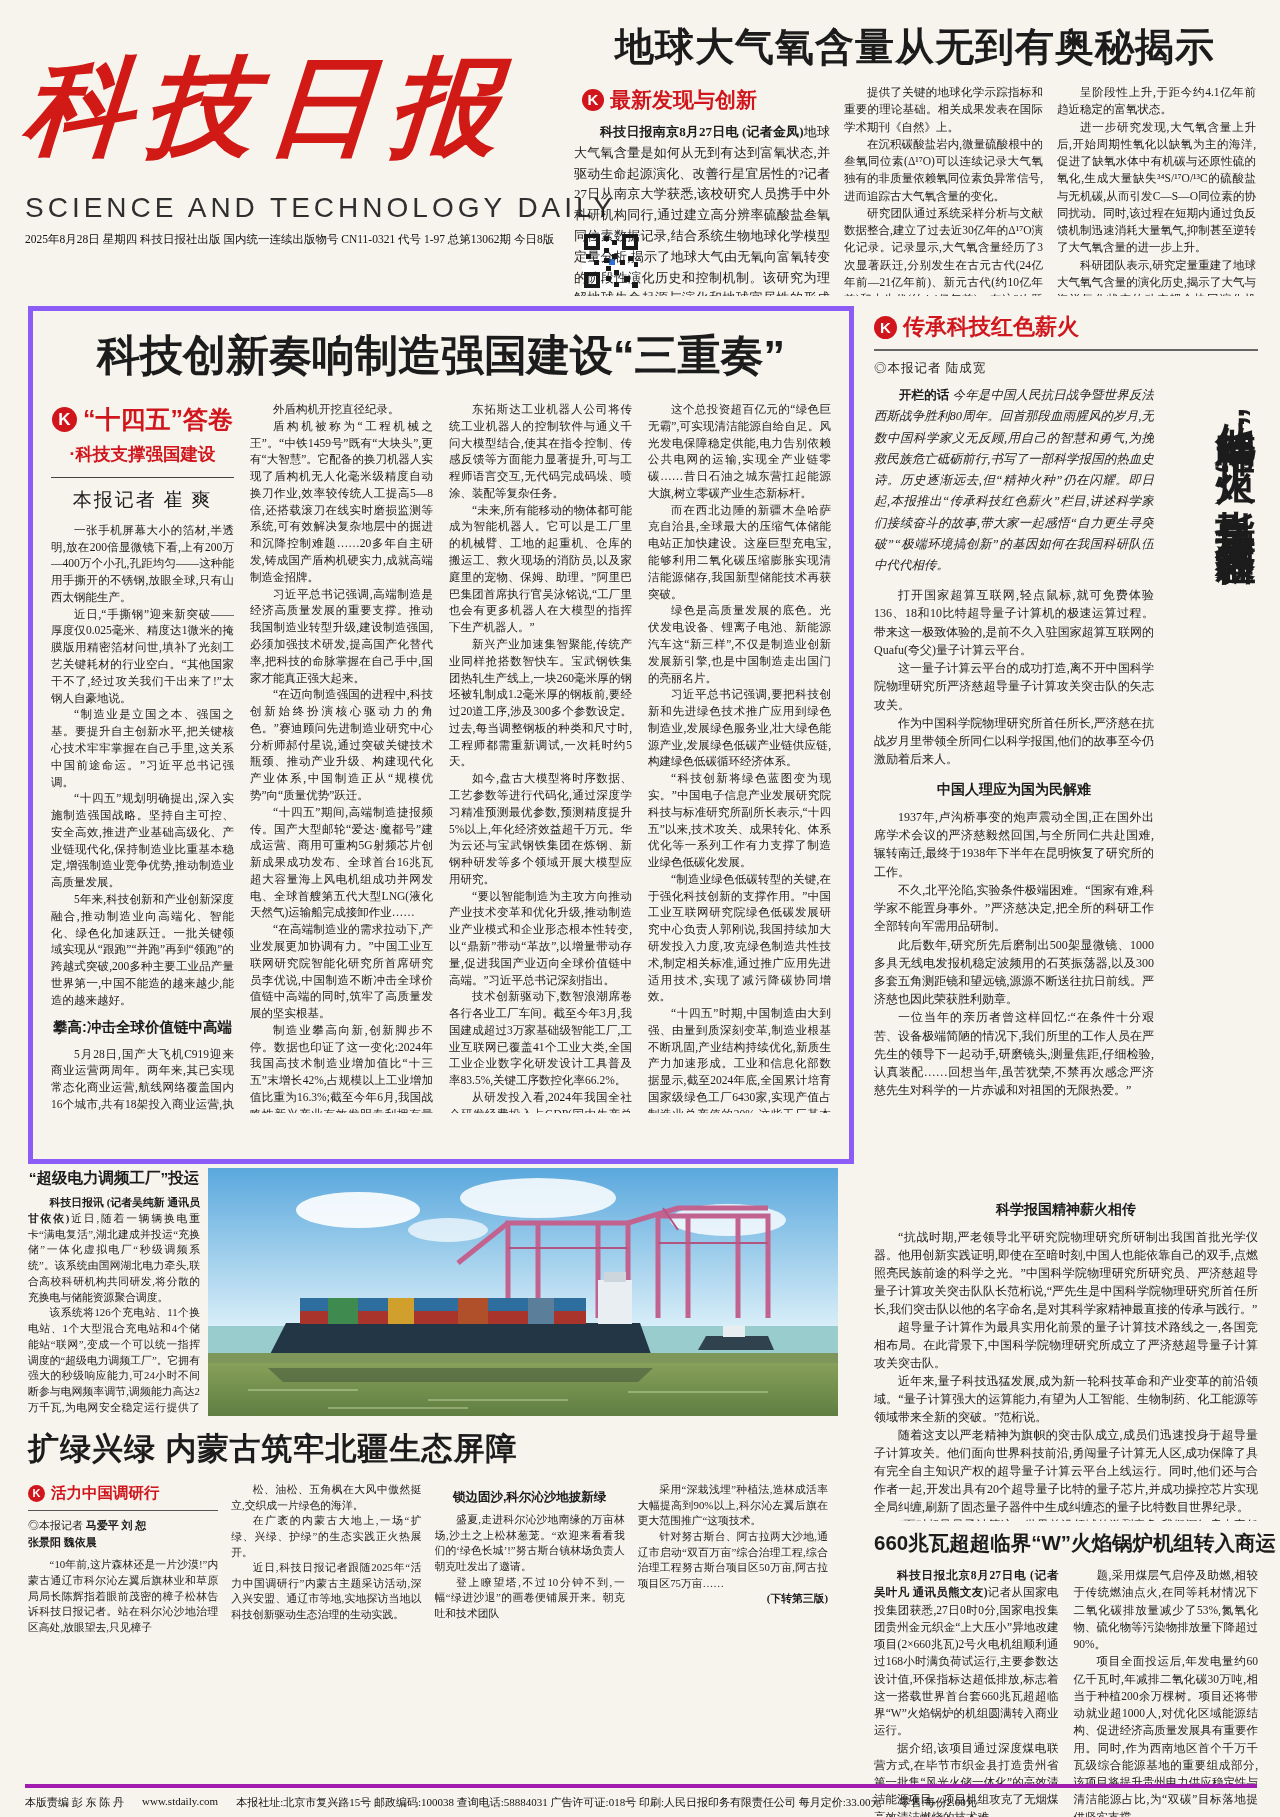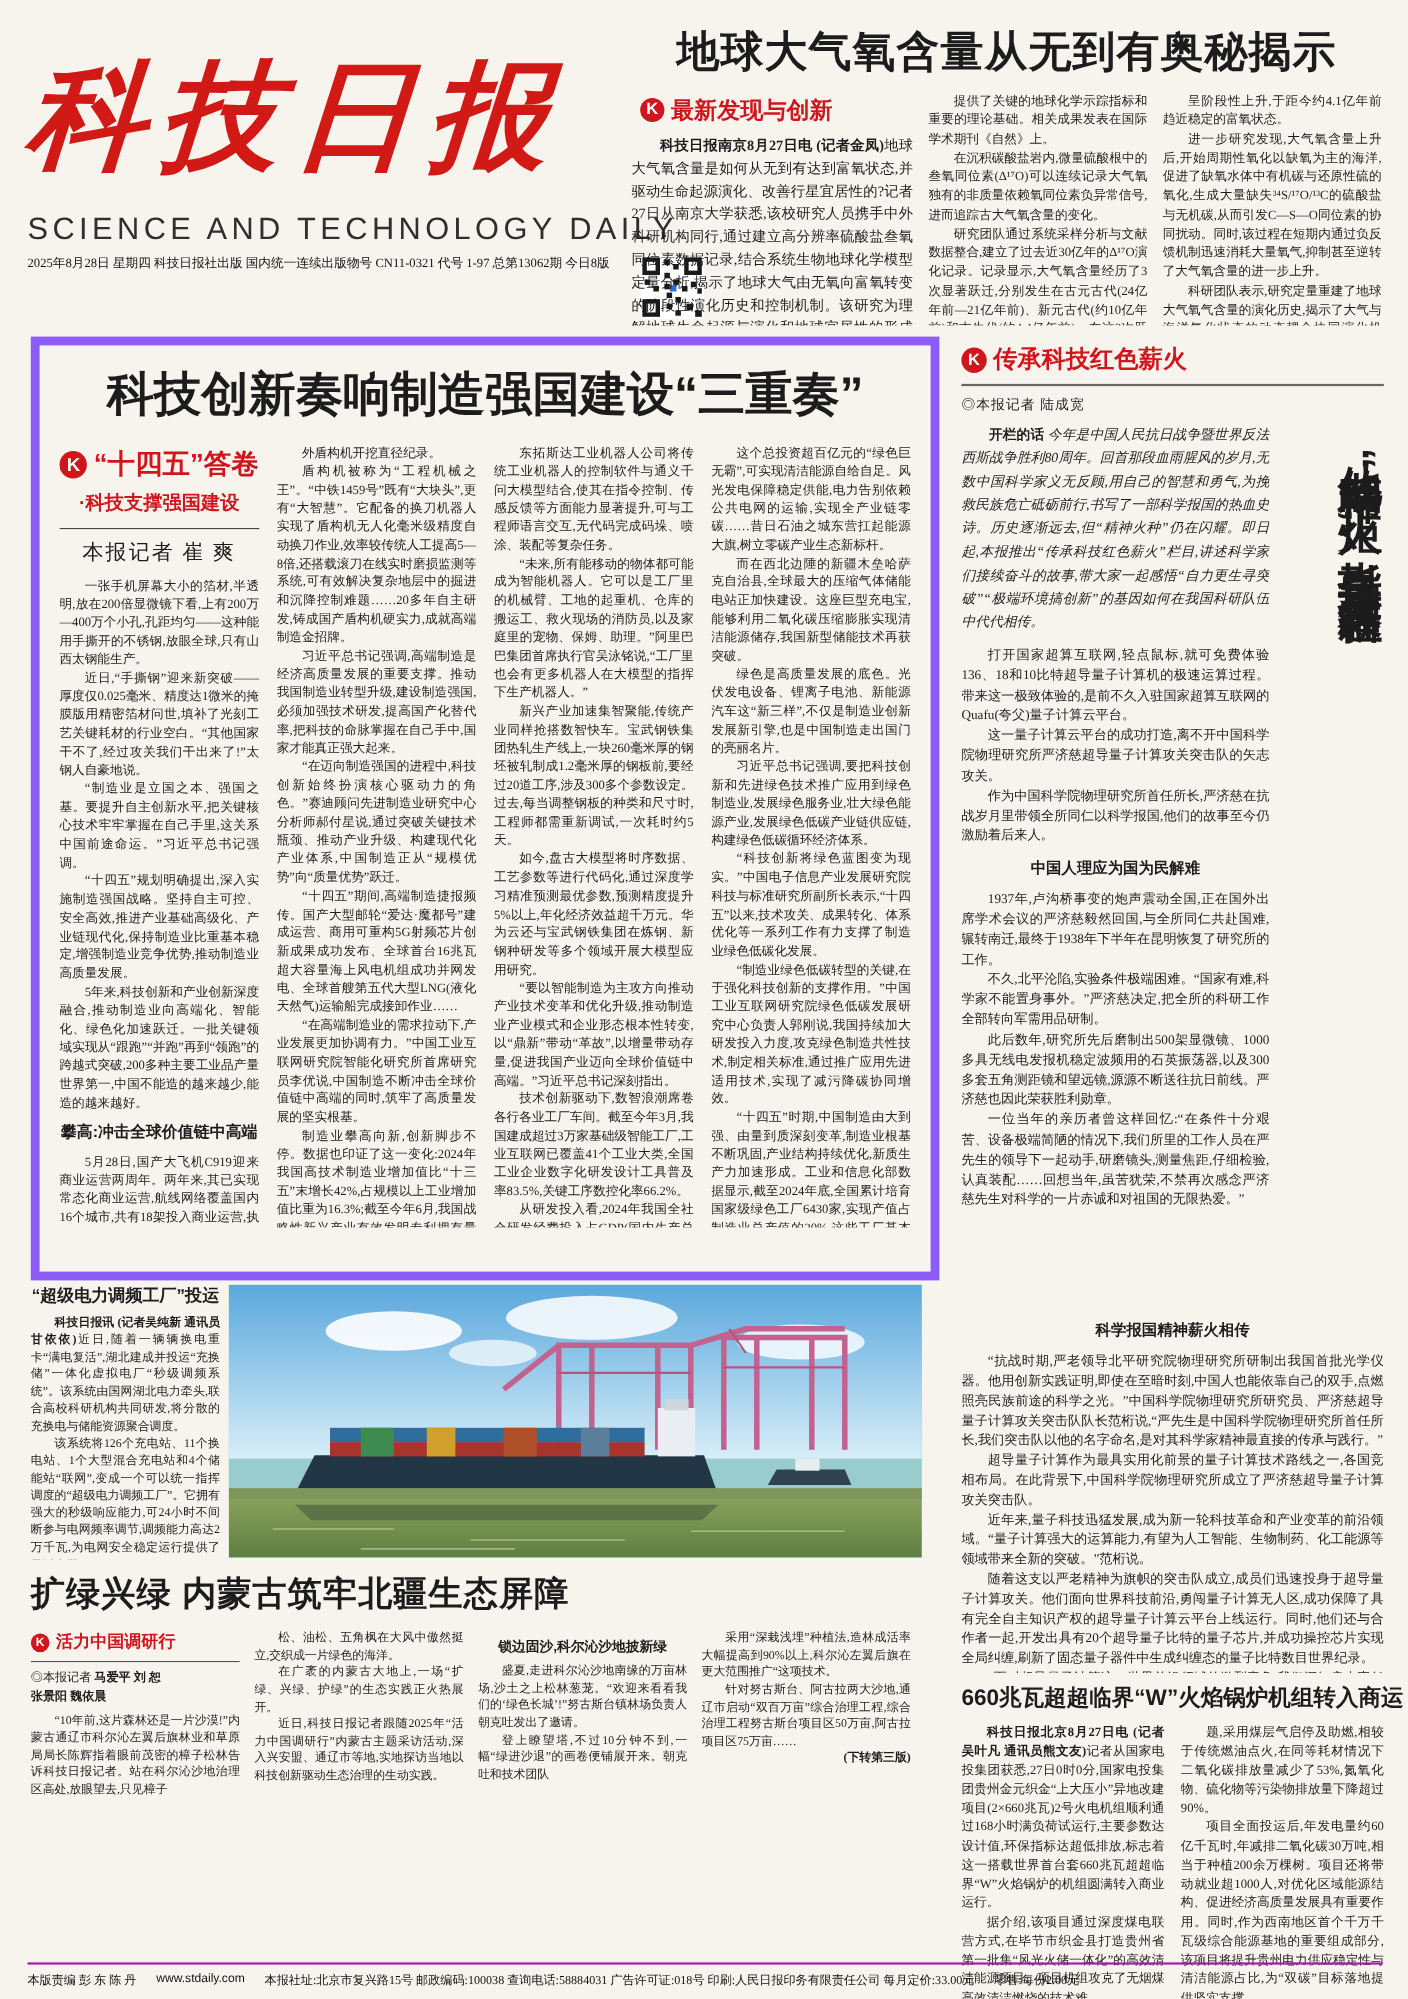--- a/index.html
+++ b/index.html
@@ -30,21 +30,21 @@
   .ta-cols { display:flex; gap:14px; margin-top:10px; height:212px; overflow:hidden; }
   .ta-colA { width:256px; }
   .ta-colA .kbadge { font-size:21px; margin:2px 0 8px 8px; }
   .ta-colA .kdisc { width:22px; height:22px; line-height:22px; font-size:15px; }
   .ta-lead { font-size:13px; line-height:1.6; text-align:justify; }
   .ta-col { flex:1; font-size:11.5px; line-height:1.5; text-align:justify; }
   .ta-col p, .ta-lead p { text-indent:2em; }
   #qr { left:582px; top:232px; width:58px; height:58px; }
 
   
-  #main-box { left:28px; top:306px; width:826px; height:858px; border:8px solid #8b5cf6;
+  #main-box { left:28px; top:306px; width:826px; height:858px; border:5px solid #8b5cf6;
               background:#f7f4ee; padding:12px 18px 10px; }
   #main-box h2 { font-family:"Liberation Sans", sans-serif; font-weight:900; font-size:43px;
                  text-align:center; white-space:nowrap; letter-spacing:0; margin:4px 0 16px; }
   .box-cols { display:flex; gap:16px; height:712px; overflow:hidden; }
   .bcol { flex:1; font-size:11.5px; line-height:1.46; text-align:justify; overflow:hidden; }
   .bcol p { text-indent:2em; }
   .b-sub { font-family:"Liberation Sans", sans-serif; font-weight:900; font-size:14.5px;
            text-align:center; text-indent:0 !important; margin:9px 0 7px; }
   .fourteen { text-align:center; border-bottom:1.5px solid #444; padding-bottom:10px; margin-bottom:8px; }
   .fourteen .kbadge { font-size:25px; }
@@ -98,23 +98,23 @@
   .gcol p { text-indent:2em; }
   .g-badge-wrap { border-bottom:1.5px solid #555; padding-bottom:6px; margin-bottom:6px; }
   .g-badge-wrap .kbadge { font-size:15.5px; }
   .g-badge-wrap .kdisc { width:17px; height:17px; line-height:17px; font-size:11px; }
   .g-by { font-size:11px; margin-bottom:7px; line-height:1.5; }
   .g-sub { font-family:"Liberation Sans", sans-serif; font-weight:900; font-size:12.5px;
            text-align:center; text-indent:0 !important; margin:6px 0; }
   .turnpage { font-weight:bold; text-align:right; text-indent:0 !important; }
 
   
-  #footer { left:25px; top:1784px; width:1232px; border-top:2px solid #a21caf; padding-top:7px;
+  #footer { left:25px; top:1784px; width:1232px; border-top:4px solid #a21caf; padding-top:7px;
             display:flex; gap:18px; font-size:11px; white-space:nowrap; color:#111; }
-  #footer .f-site { font-family:Liberation Sans, sans-serif; }
+  #footer .f-site { font-family:Liberation Serif, serif; }
 </style>
 </head>
 <body>
 
 <div class="abs" id="masthead">
   <div class="mh-title">科技日报</div>
   <div class="mh-en">SCIENCE AND TECHNOLOGY DAILY</div>
   <div class="mh-date">2025年8月28日 星期四 科技日报社出版 国内统一连续出版物号 CN11-0321 代号 1-97 总第13062期 今日8版</div>
 </div>
 

